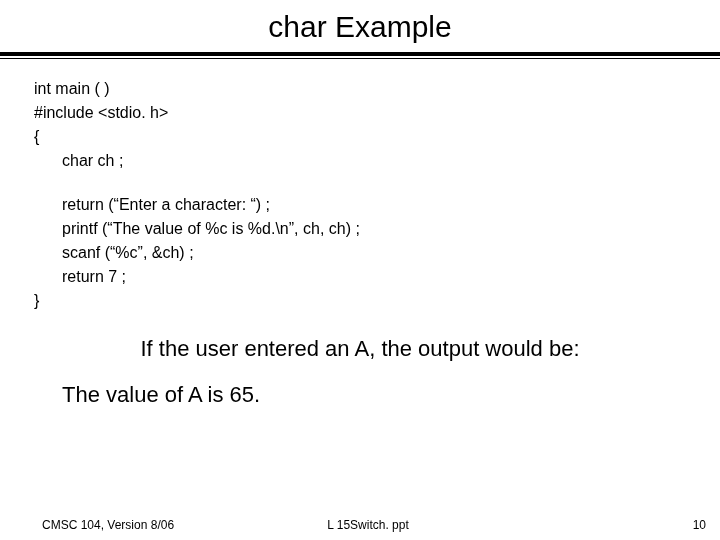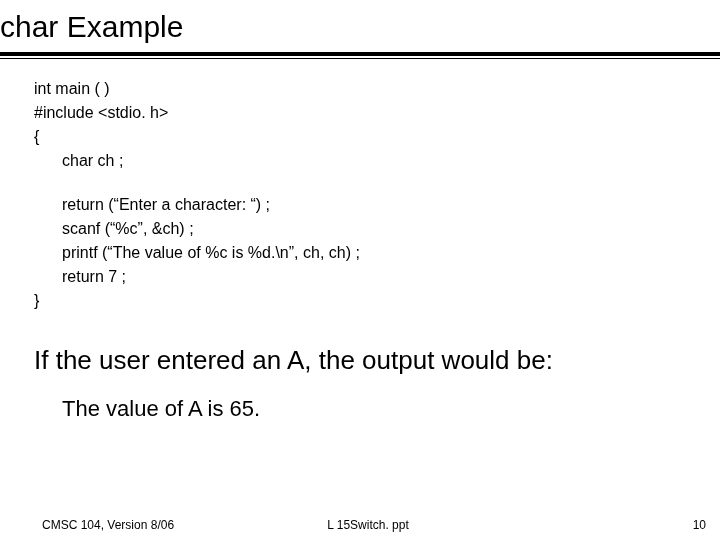--- a/index.html
+++ b/index.html
@@ -12,21 +12,21 @@
     color: #000;
     overflow: hidden;
   }
   .slide {
     position: relative;
     width: 720px;
     height: 540px;
     box-sizing: border-box;
   }
   .title {
-    text-align: left;
+    text-align: center;
     font-size: 30px;
     padding-top: 10px;
     padding-bottom: 8px;
   }
   .rule {
     height: 4px;
     background: #000;
     width: 100%;
     margin-bottom: 2px;
   }
@@ -41,22 +41,23 @@
     font-size: 16px;
     line-height: 1.5;
   }
   .code .indent {
     padding-left: 28px;
   }
   .spacer {
     height: 20px;
   }
   .expl {
-    font-size: 26px;
-    margin-top: 32px;
+    font-size: 22px;
+    margin-top: 23px;
+    text-align: center;
   }
   .output {
     font-size: 22px;
     margin-top: 20px;
     padding-left: 28px;
   }
   .footer {
     position: absolute;
     bottom: 8px;
     left: 8px;
@@ -87,22 +88,22 @@
   <div class="rule thin"></div>
 
   <div class="body">
     <div class="code">
       <div>int main ( )</div>
       <div>#include &lt;stdio. h&gt;</div>
       <div>{</div>
       <div class="indent">char ch ;</div>
       <div class="spacer"></div>
       <div class="indent">return (“Enter a character: “) ;</div>
+      <div class="indent">printf (“The value of %c is %d.\n”, ch, ch) ;</div>
       <div class="indent">scanf (“%c”, &amp;ch) ;</div>
-      <div class="indent">printf (“The value of %c is %d.\n”, ch, ch) ;</div>
       <div class="indent">return 7 ;</div>
       <div>}</div>
     </div>
 
     <div class="expl">If the user entered an A, the output would be:</div>
     <div class="output">The value of A is 65.</div>
   </div>
 
   <div class="footer">
     <div>CMSC 104, Version 8/06</div>

